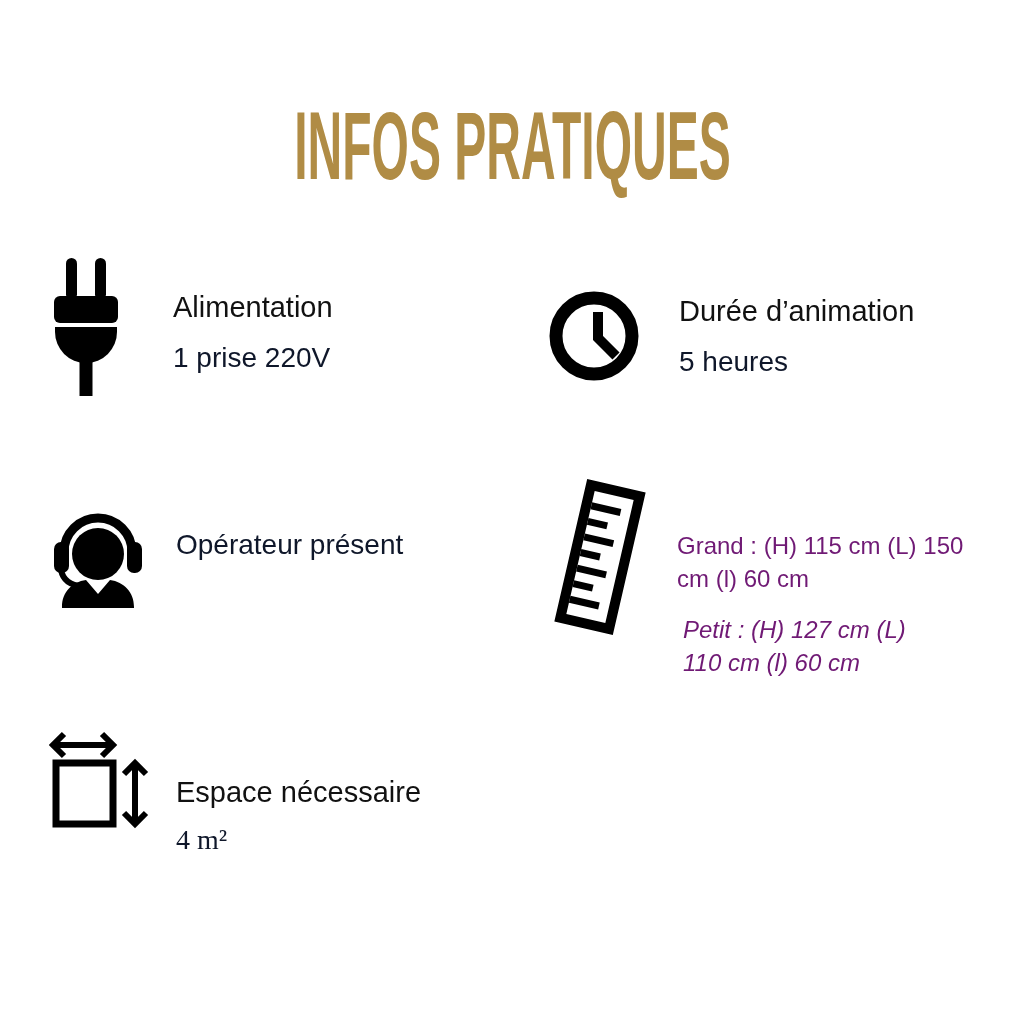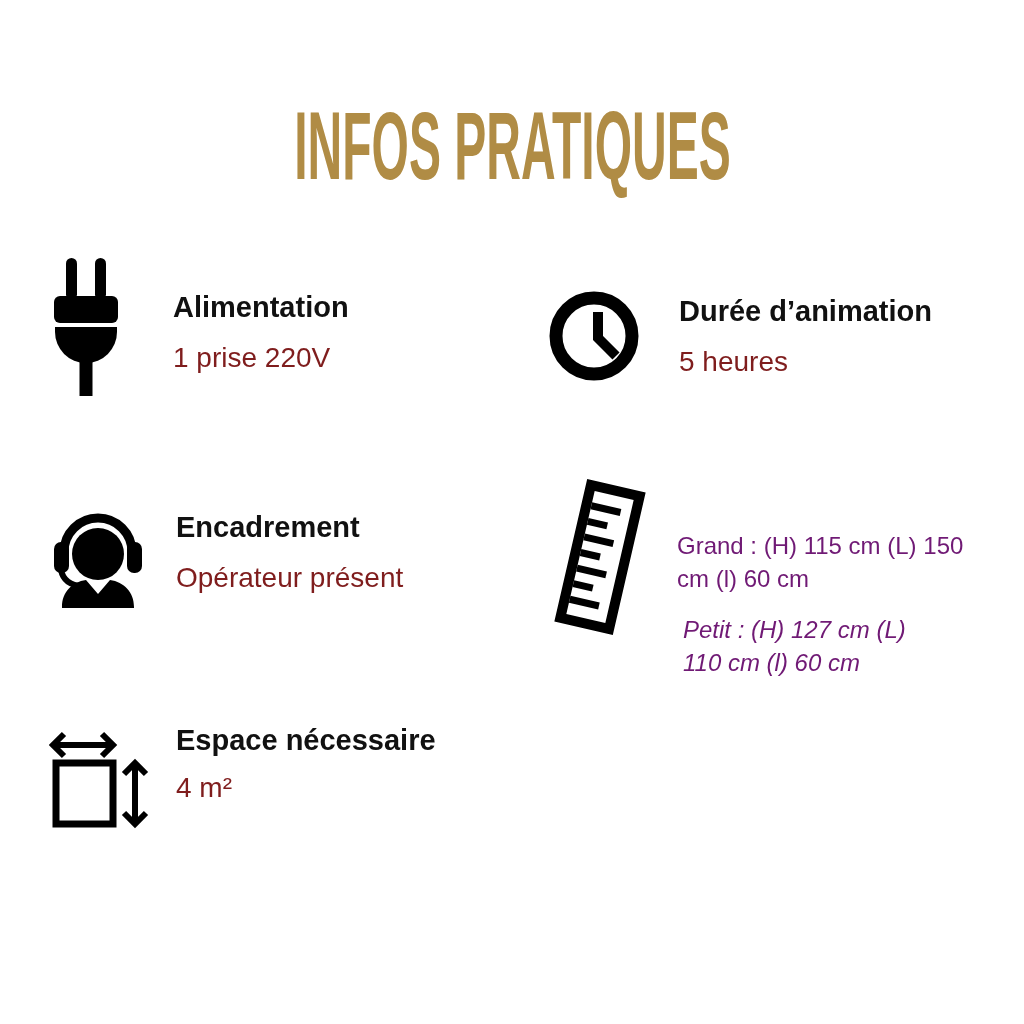--- a/index.html
+++ b/index.html
@@ -22,30 +22,30 @@
     line-height:1.0;
     letter-spacing:0px;
     color:#b08c45;
     transform:scaleX(0.5);
     transform-origin:center;
     white-space:nowrap;
   }
   .item-text{position:absolute;}
   .item-title{
     font-size:29px;
-    font-weight:bold;
+    font-weight:normal;
     line-height:1.15;
     color:#111111;
     white-space:nowrap;
   }
   .item-body{
     font-size:28px;
     font-weight:normal;
     line-height:1.2;
-    color:#7f1d1d;
+    color:#0f172a;
     margin-top:17px;
     white-space:nowrap;
   }
   .item-detail{
     font-size:24px;
     font-weight:normal;
     line-height:1.38;
     color:#701a75;
   }
   .detail-grand{margin-top:11px;max-width:322px;}
@@ -91,21 +91,20 @@
     <svg width="98" height="110" viewBox="0 0 98 110">
       <path d="M15,60 v-6 a34,34 0 0 1 68,0 v6" stroke="#000" stroke-width="9" fill="none" stroke-linecap="round"></path>
       <circle cx="49" cy="56" r="26" fill="#000"></circle>
       <rect x="5" y="44" width="15" height="31" rx="7" fill="#000"></rect>
       <rect x="78" y="44" width="15" height="31" rx="7" fill="#000"></rect>
       <path d="M12,72 q3,15 21,16" stroke="#000" stroke-width="6" fill="none" stroke-linecap="round"></path>
       <path d="M13,110 v-1 c0,-15 10,-25 24,-27 l12,14 l12,-14 c14,2 24,12 24,27 v1 z" fill="#000"></path>
     </svg>
   </div>
   <div class="item-text" style="left:176px;top:511px;">
-    <div class="item-title">Encadrement</div>
     <div class="item-body">Opérateur présent</div>
   </div>
 
   <div class="icon" style="left:552px;top:482px;">
     <svg width="96" height="150" viewBox="0 0 96 150" style="transform:rotate(13deg);transform-origin:50% 50%;">
       <rect x="23" y="7" width="50" height="136" fill="none" stroke="#000" stroke-width="10"></rect>
       <g stroke="#000" stroke-width="7">
         <line x1="28" y1="27" x2="58" y2="27"></line>
         <line x1="28" y1="43" x2="48" y2="43"></line>
         <line x1="28" y1="59" x2="58" y2="59"></line>
@@ -129,18 +128,18 @@
         <path d="M53,8 L64,19 L53,30"></path>
       </g>
       <rect x="7" y="37" width="57" height="61" fill="none" stroke="#000" stroke-width="7"></rect>
       <g stroke="#000" stroke-width="6" fill="none" stroke-linejoin="miter">
         <path d="M75,48 L86,37 L97,48"></path>
         <line x1="86" y1="37" x2="86" y2="98"></line>
         <path d="M75,87 L86,98 L97,87"></path>
       </g>
     </svg>
   </div>
-  <div class="item-text" style="left:176px;top:724px;">
+  <div class="item-text" style="left:176px;top:776px;">
     <div class="item-title">Espace nécessaire</div>
-    <div class="item-body" style="margin-top:14px;">4 m²</div>
+    <div class="item-body" style="margin-top:14px;font-family:Liberation Serif, serif;">4 m²</div>
   </div>
 
 </div>
 
 </body></html>

